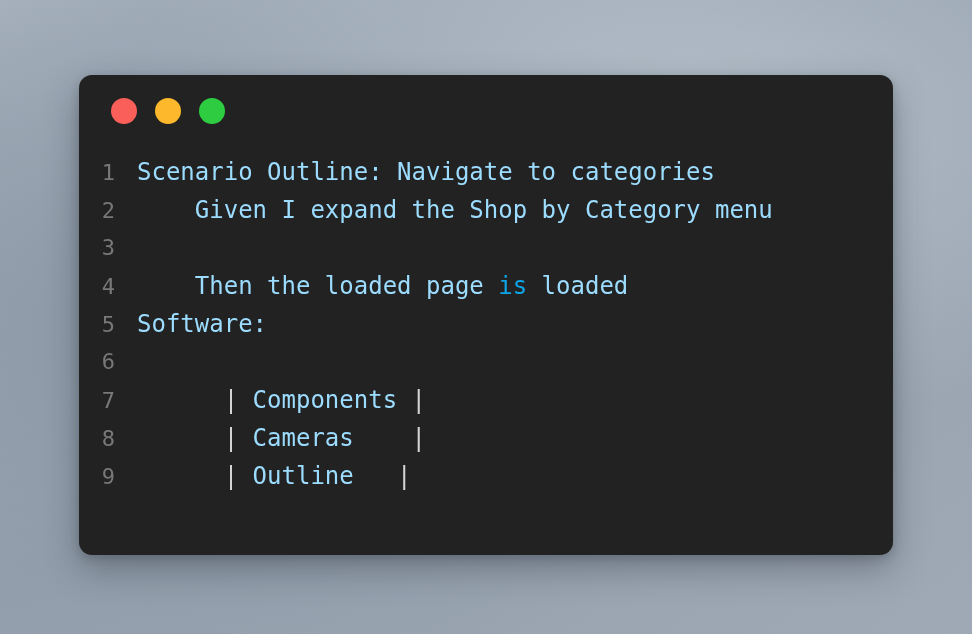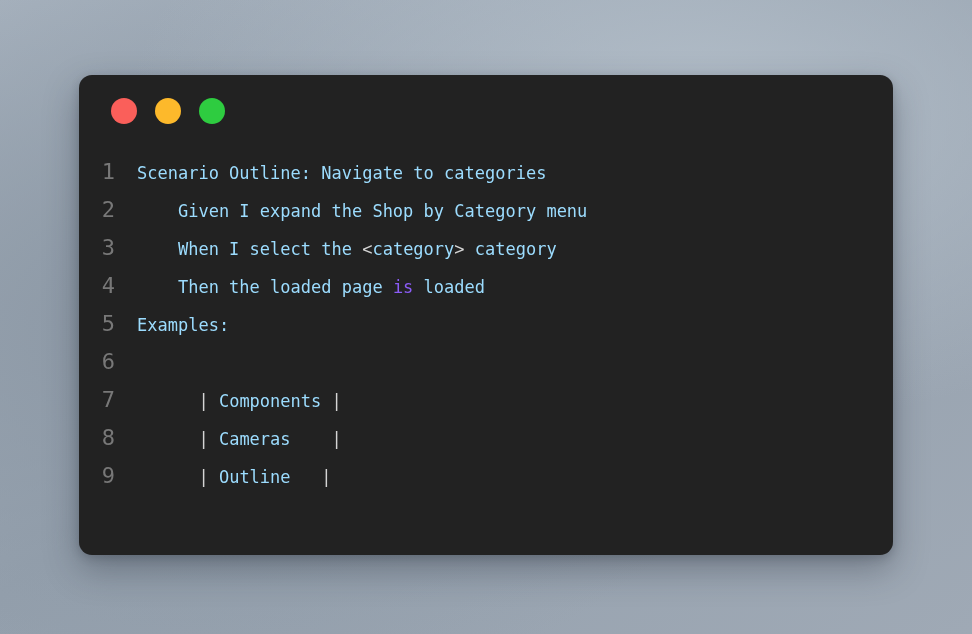--- a/index.html
+++ b/index.html
@@ -79,24 +79,24 @@
     text-align: right;
     padding-right: 22px;
     box-sizing: border-box;
     color: #787878;
     font-size: 22px;
     user-select: none;
   }
   .line-code {
     color: #9cdcfe;
     white-space: pre;
-    font-size: 17px;
+    font-size: 24px;
   }
   .tok-punct  { color: #d4d4d4; }
-  .tok-kw     { color: #8b5cf6; }
+  .tok-kw     { color: #0ea5e9; }
 </style>
 </head>
 <body>
 
 <div class="code-card">
 
   <div class="titlebar">
     <div class="dots">
       <span class="dot dot-close"></span>
       <span class="dot dot-min"></span>
@@ -109,29 +109,28 @@
   <div class="code-line">
         <span class="line-no">1</span>
         <span class="line-code"><span>Scenario Outline: Navigate to categories</span></span>
       </div>
       <div class="code-line">
         <span class="line-no">2</span>
         <span class="line-code"><span>    Given I expand the Shop by Category menu</span></span>
       </div>
       <div class="code-line">
         <span class="line-no">3</span>
-        <span class="line-code"><span>    When I select the </span><span class="tok-punct">&lt;</span><span>category</span><span class="tok-punct">&gt;</span><span> category</span></span>
       </div>
       <div class="code-line">
         <span class="line-no">4</span>
         <span class="line-code"><span>    Then the loaded page </span><span class="tok-kw">is</span><span> loaded</span></span>
       </div>
       <div class="code-line">
         <span class="line-no">5</span>
-        <span class="line-code"><span>Examples:</span></span>
+        <span class="line-code"><span>Software:</span></span>
       </div>
       <div class="code-line">
         <span class="line-no">6</span>
       </div>
       <div class="code-line">
         <span class="line-no">7</span>
         <span class="line-code"><span>      </span><span class="tok-punct">|</span><span> Components </span><span class="tok-punct">|</span></span>
       </div>
       <div class="code-line">
         <span class="line-no">8</span>

